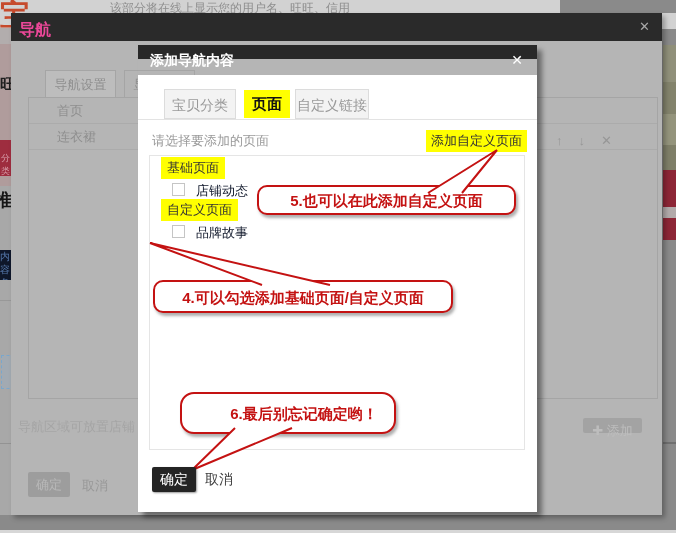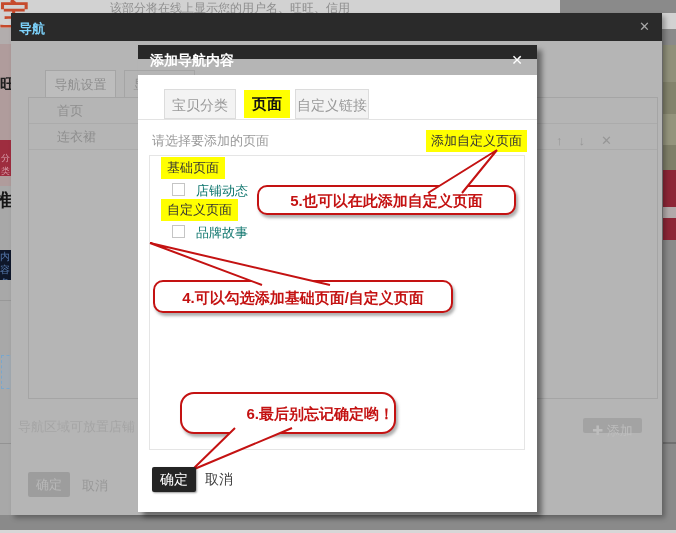--- a/index.html
+++ b/index.html
@@ -35,21 +35,21 @@
   #rf-red1 { top:170px; height:37px; background:#8d2636; }
   #rf-light { top:207px; height:11px; background:#b2aaaa; }
   #rf-red2 { top:218px; height:22px; background:#8d2636; }
   #rf-line { top:442px; height:2px; background:#707070; }
   #bottom-light { left:0; top:530px; width:676px; height:3px; background:#d7d7d7; }
 
   
   #nav-dialog { left:11px; top:13px; width:651px; height:502px; background:#b5b5b5;
                 box-shadow:3px 3px 5px rgba(0,0,0,0.3); }
   #nav-header { left:0; top:0; width:651px; height:28px; background:#2a2a2a; }
-  #nav-title { left:8px; top:7px; color:#7dd3fc; font-size:13px; font-weight:bold; }
+  #nav-title { left:8px; top:7px; color:#ec4899; font-size:16px; font-weight:bold; }
   #nav-close { right:12px; top:6px; color:#a9a9a9; font-size:13px; font-weight:bold; }
   .nav-tab { top:57px; height:27px; line-height:27px; text-align:center; font-size:13px;
              color:#8f8f8f; border:1px solid #a5a5a5; border-bottom:none; }
   #nav-tab-1 { left:34px; width:71px; background:#bdbdbd; }
   #nav-tab-2 { left:113px; width:71px; background:#b5b5b5; }
   #nav-box { left:17px; top:84px; width:630px; height:302px; border:1px solid #a5a5a5; }
   .nav-row { position:absolute; left:0; width:628px; height:26px; border-bottom:1px solid #ababab;
              color:#8f8f8f; font-size:13px; line-height:26px; padding-left:28px; }
   #nav-row-1 { top:0; }
   #nav-row-2 { top:26px; }
@@ -79,29 +79,29 @@
   #m-prompt { left:14px; top:57px; color:#9a9a9a; font-size:13px; }
   #m-add-custom { right:10px; top:55px; background:#ffff00; color:#333; font-size:13px;
                   padding:2px 5px; cursor:pointer; }
   #m-box { left:11px; top:80px; width:376px; height:295px; border:1px solid #e5e5e5; }
   .grp-label { left:23px; background:#ffff00; color:#333; font-size:13px; padding:2px 6px; }
   #grp-1 { top:82px; }
   #grp-2 { top:124px; }
   .cbx { width:13px; height:13px; background:#fff; border:1px solid #c5c5c5; cursor:pointer; }
   #cb-1 { left:34px; top:108px; }
   #cb-2 { left:34px; top:150px; }
-  .cbx-label { color:#0f766e; font-size:13px; }
+  .cbx-label { color:#0f172a; font-size:13px; }
   #cbl-1 { left:58px; top:107px; }
   #cbl-2 { left:58px; top:149px; }
   .callout { border:2px solid #c41212; border-radius:10px; background:#fff; color:#c41212;
              font-weight:bold; text-align:center; box-shadow:2px 3px 3px rgba(110,110,110,0.55); }
   #callout-5 { left:119px; top:110px; width:259px; height:30px; font-size:15px; line-height:28px; }
   #callout-4 { left:15px;  top:205px; width:300px; height:33px; font-size:15px; line-height:31px; }
   #callout-6 { left:42px;  top:317px; width:216px; height:42px; font-size:15px; line-height:40px;
-               border-radius:14px; text-align:right; padding-left:32px; }
+               border-radius:14px; text-align:center; padding-left:32px; }
   .tail { overflow:visible; pointer-events:none; }
   #tail-5 { left:285px; top:70px; }
   #tail-4 { left:8px;  top:164px; }
   #tail-6 { left:48px; top:352px; }
   #m-confirm { left:14px; top:392px; width:44px; height:25px; background:#242424; color:#fff;
                font-size:14px; text-align:center; line-height:25px; border-radius:2px;
                box-shadow:1px 1px 2px rgba(0,0,0,0.4); cursor:pointer; }
   #m-cancel { left:67px; top:396px; color:#3c3c3c; font-size:14px; cursor:pointer; }
 </style>
 </head>

